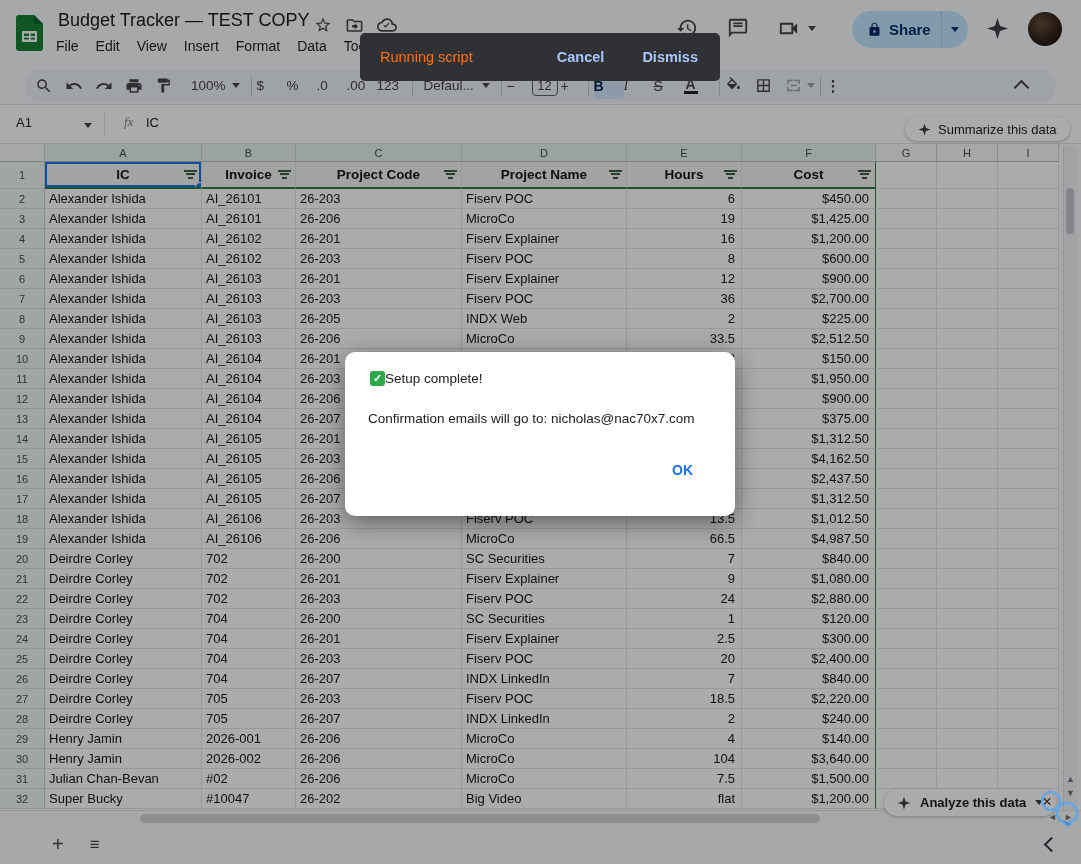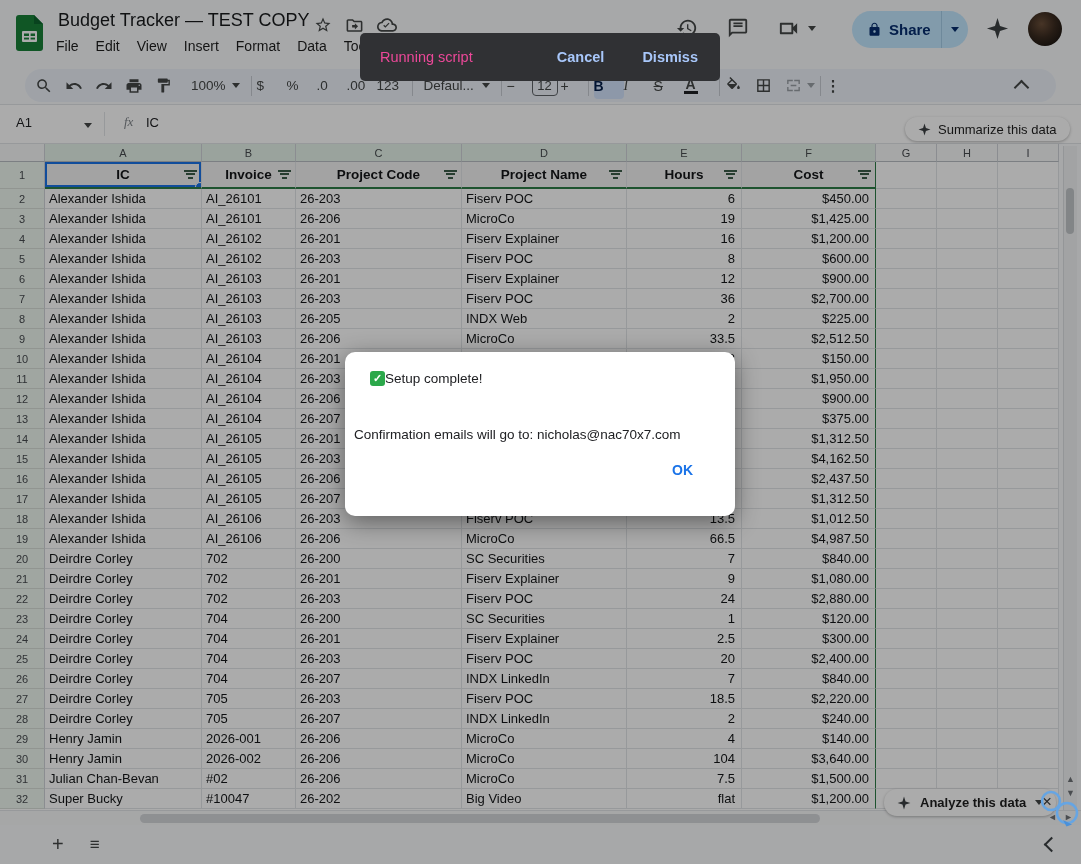--- a/index.html
+++ b/index.html
@@ -101,30 +101,30 @@
   .tab.active{background:#dee4ee;color:#0b57d0;margin-left:24px;}
   .tab.active .caret{border-top-color:#0b57d0;}
   .tab .caret{border-top-color:#5f6368;transform:scale(.85);}
   .tab-back{position:absolute;right:24px;top:14px;width:9px;height:9px;border-left:2px solid #3c4043;
             border-bottom:2px solid #3c4043;transform:rotate(45deg);}
 
   
   .dim{left:0;top:0;width:1081px;height:864px;background:rgba(0,0,0,.33);z-index:40;}
   .toast{left:360px;top:33px;width:360px;height:48px;background:#303134;border-radius:5px;z-index:50;
          display:flex;align-items:center;padding:0 20px;box-sizing:border-box;font-size:14.5px;}
-  .toast .msg{color:#ec4899;}
+  .toast .msg{color:#f97316;}
   .toast .btn{color:#a8c7fa;font-weight:bold;}
   .toast .cancel{margin-left:auto;}
   .toast .dismiss{margin-left:38px;margin-right:2px;}
   .dialog{left:345px;top:352px;width:390px;height:164px;background:#fff;border-radius:10px;z-index:50;
           box-shadow:0 6px 24px rgba(0,0,0,.45);font-size:13.5px;color:#202124;}
   .dlg-line1{position:absolute;left:25px;top:19px;display:flex;align-items:center;}
   .check-emoji{display:inline-flex;width:15px;height:15px;background:#2ba84a;border-radius:3px;
                color:#fff;font-size:11px;font-weight:bold;align-items:center;justify-content:center;}
-  .dlg-line2{position:absolute;left:9px;top:59px;margin-top:16px;}
+  .dlg-line2{position:absolute;left:23px;top:59px;}
   .dlg-ok{position:absolute;right:42px;top:110px;color:#1a73e8;font-weight:bold;font-size:14px;}
   .cursor{left:1036px;top:782px;z-index:60;}
 </style>
 </head>
 <body>
 
 <div class="app">
 
   <div class="abs logo">
     <svg width="27" height="36" viewBox="0 0 27 36">

